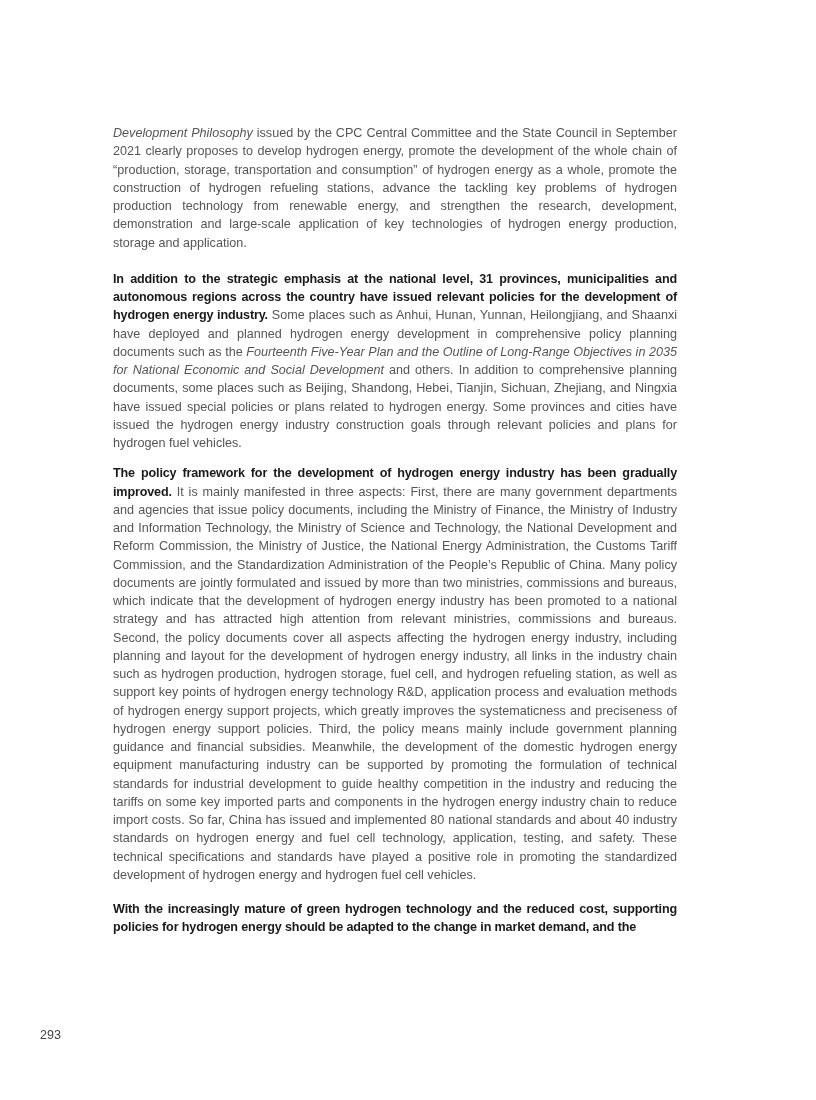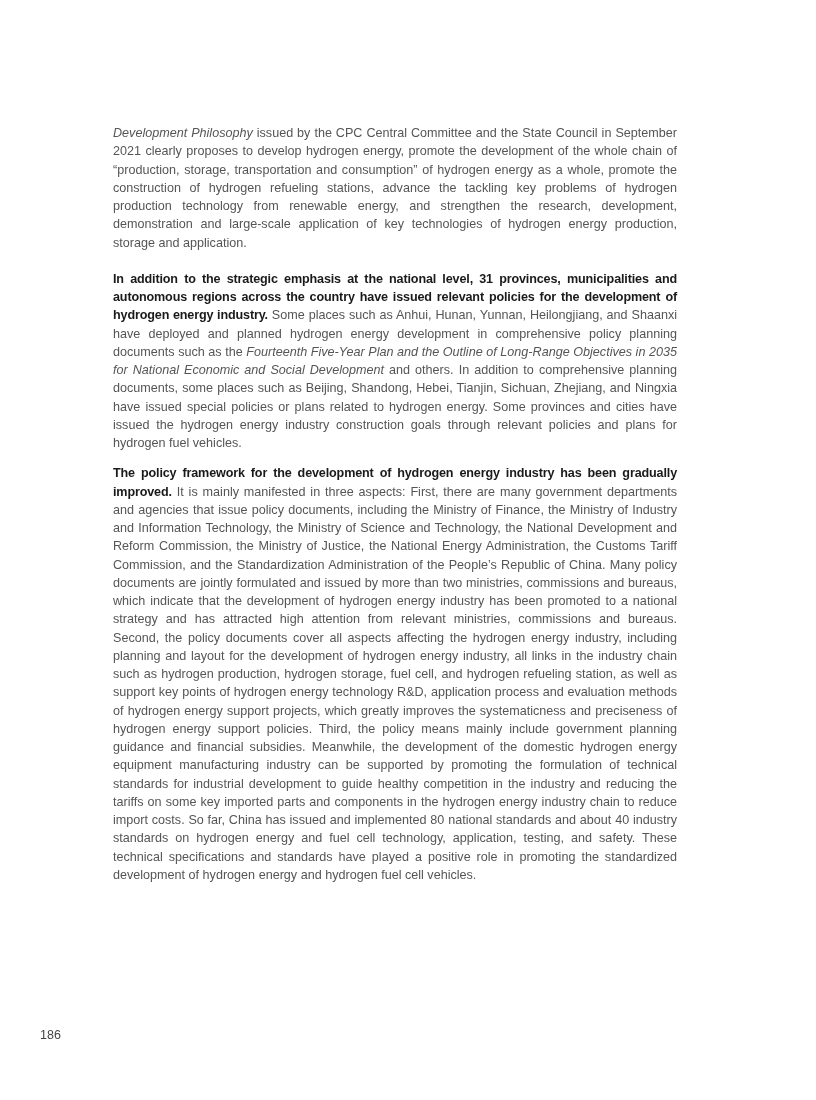--- a/index.html
+++ b/index.html
@@ -48,15 +48,16 @@
 </head>
 <body>
 
 <div class="page-body">
   <p class="p1"><em>Development Philosophy</em><span> issued by the CPC Central Committee and the State Council in September 2021 clearly proposes to develop hydrogen energy, promote the development of the whole chain of “production, storage, transportation and consumption” of hydrogen energy as a whole, promote the construction of hydrogen refueling stations, advance the tackling key problems of hydrogen production technology from renewable energy, and strengthen the research, development, demonstration and large-scale application of key technologies of hydrogen energy production, storage and application.</span></p>
 
   <p class="p2"><span class="lead">In addition to the strategic emphasis at the national level, 31 provinces, municipalities and autonomous regions across the country have issued relevant policies for the development of hydrogen energy industry.</span><span> Some places such as Anhui, Hunan, Yunnan, Heilongjiang, and Shaanxi have deployed and planned hydrogen energy development in comprehensive policy planning documents such as the </span><em>Fourteenth Five-Year Plan and the Outline of Long-Range Objectives in 2035 for National Economic and Social Development</em><span> and others. In addition to comprehensive planning documents, some places such as Beijing, Shandong, Hebei, Tianjin, Sichuan, Zhejiang, and Ningxia have issued special policies or plans related to hydrogen energy. Some provinces and cities have issued the hydrogen energy industry construction goals through relevant policies and plans for hydrogen fuel vehicles.</span></p>
 
   <p class="p3"><span class="lead">The policy framework for the development of hydrogen energy industry has been gradually improved.</span><span> It is mainly manifested in three aspects: First, there are many government departments and agencies that issue policy documents, including the Ministry of Finance, the Ministry of Industry and Information Technology, the Ministry of Science and Technology, the National Development and Reform Commission, the Ministry of Justice, the National Energy Administration, the Customs Tariff Commission, and the Standardization Administration of the People’s Republic of China. Many policy documents are jointly formulated and issued by more than two ministries, commissions and bureaus, which indicate that the development of hydrogen energy industry has been promoted to a national strategy and has attracted high attention from relevant ministries, commissions and bureaus. Second, the policy documents cover all aspects affecting the hydrogen energy industry, including planning and layout for the development of hydrogen energy industry, all links in the industry chain such as hydrogen production, hydrogen storage, fuel cell, and hydrogen refueling station, as well as support key points of hydrogen energy technology R&amp;D, application process and evaluation methods of hydrogen energy support projects, which greatly improves the systematicness and preciseness of hydrogen energy support policies. Third, the policy means mainly include government planning guidance and financial subsidies. Meanwhile, the development of the domestic hydrogen energy equipment manufacturing industry can be supported by promoting the formulation of technical standards for industrial development to guide healthy competition in the industry and reducing the tariffs on some key imported parts and components in the hydrogen energy industry chain to reduce import costs. So far, China has issued and implemented 80 national standards and about 40 industry standards on hydrogen energy and fuel cell technology, application, testing, and safety. These technical specifications and standards have played a positive role in promoting the standardized development of hydrogen energy and hydrogen fuel cell vehicles.</span></p>
 
+  <p class="p4"><span class="lead">With the increasingly mature of green hydrogen technology and the reduced cost, supporting policies for hydrogen energy should be adapted to the change in market demand, and the</span></p>
 </div>
 
-<div class="page-number">186</div>
+<div class="page-number">293</div>
 
 </body></html>

